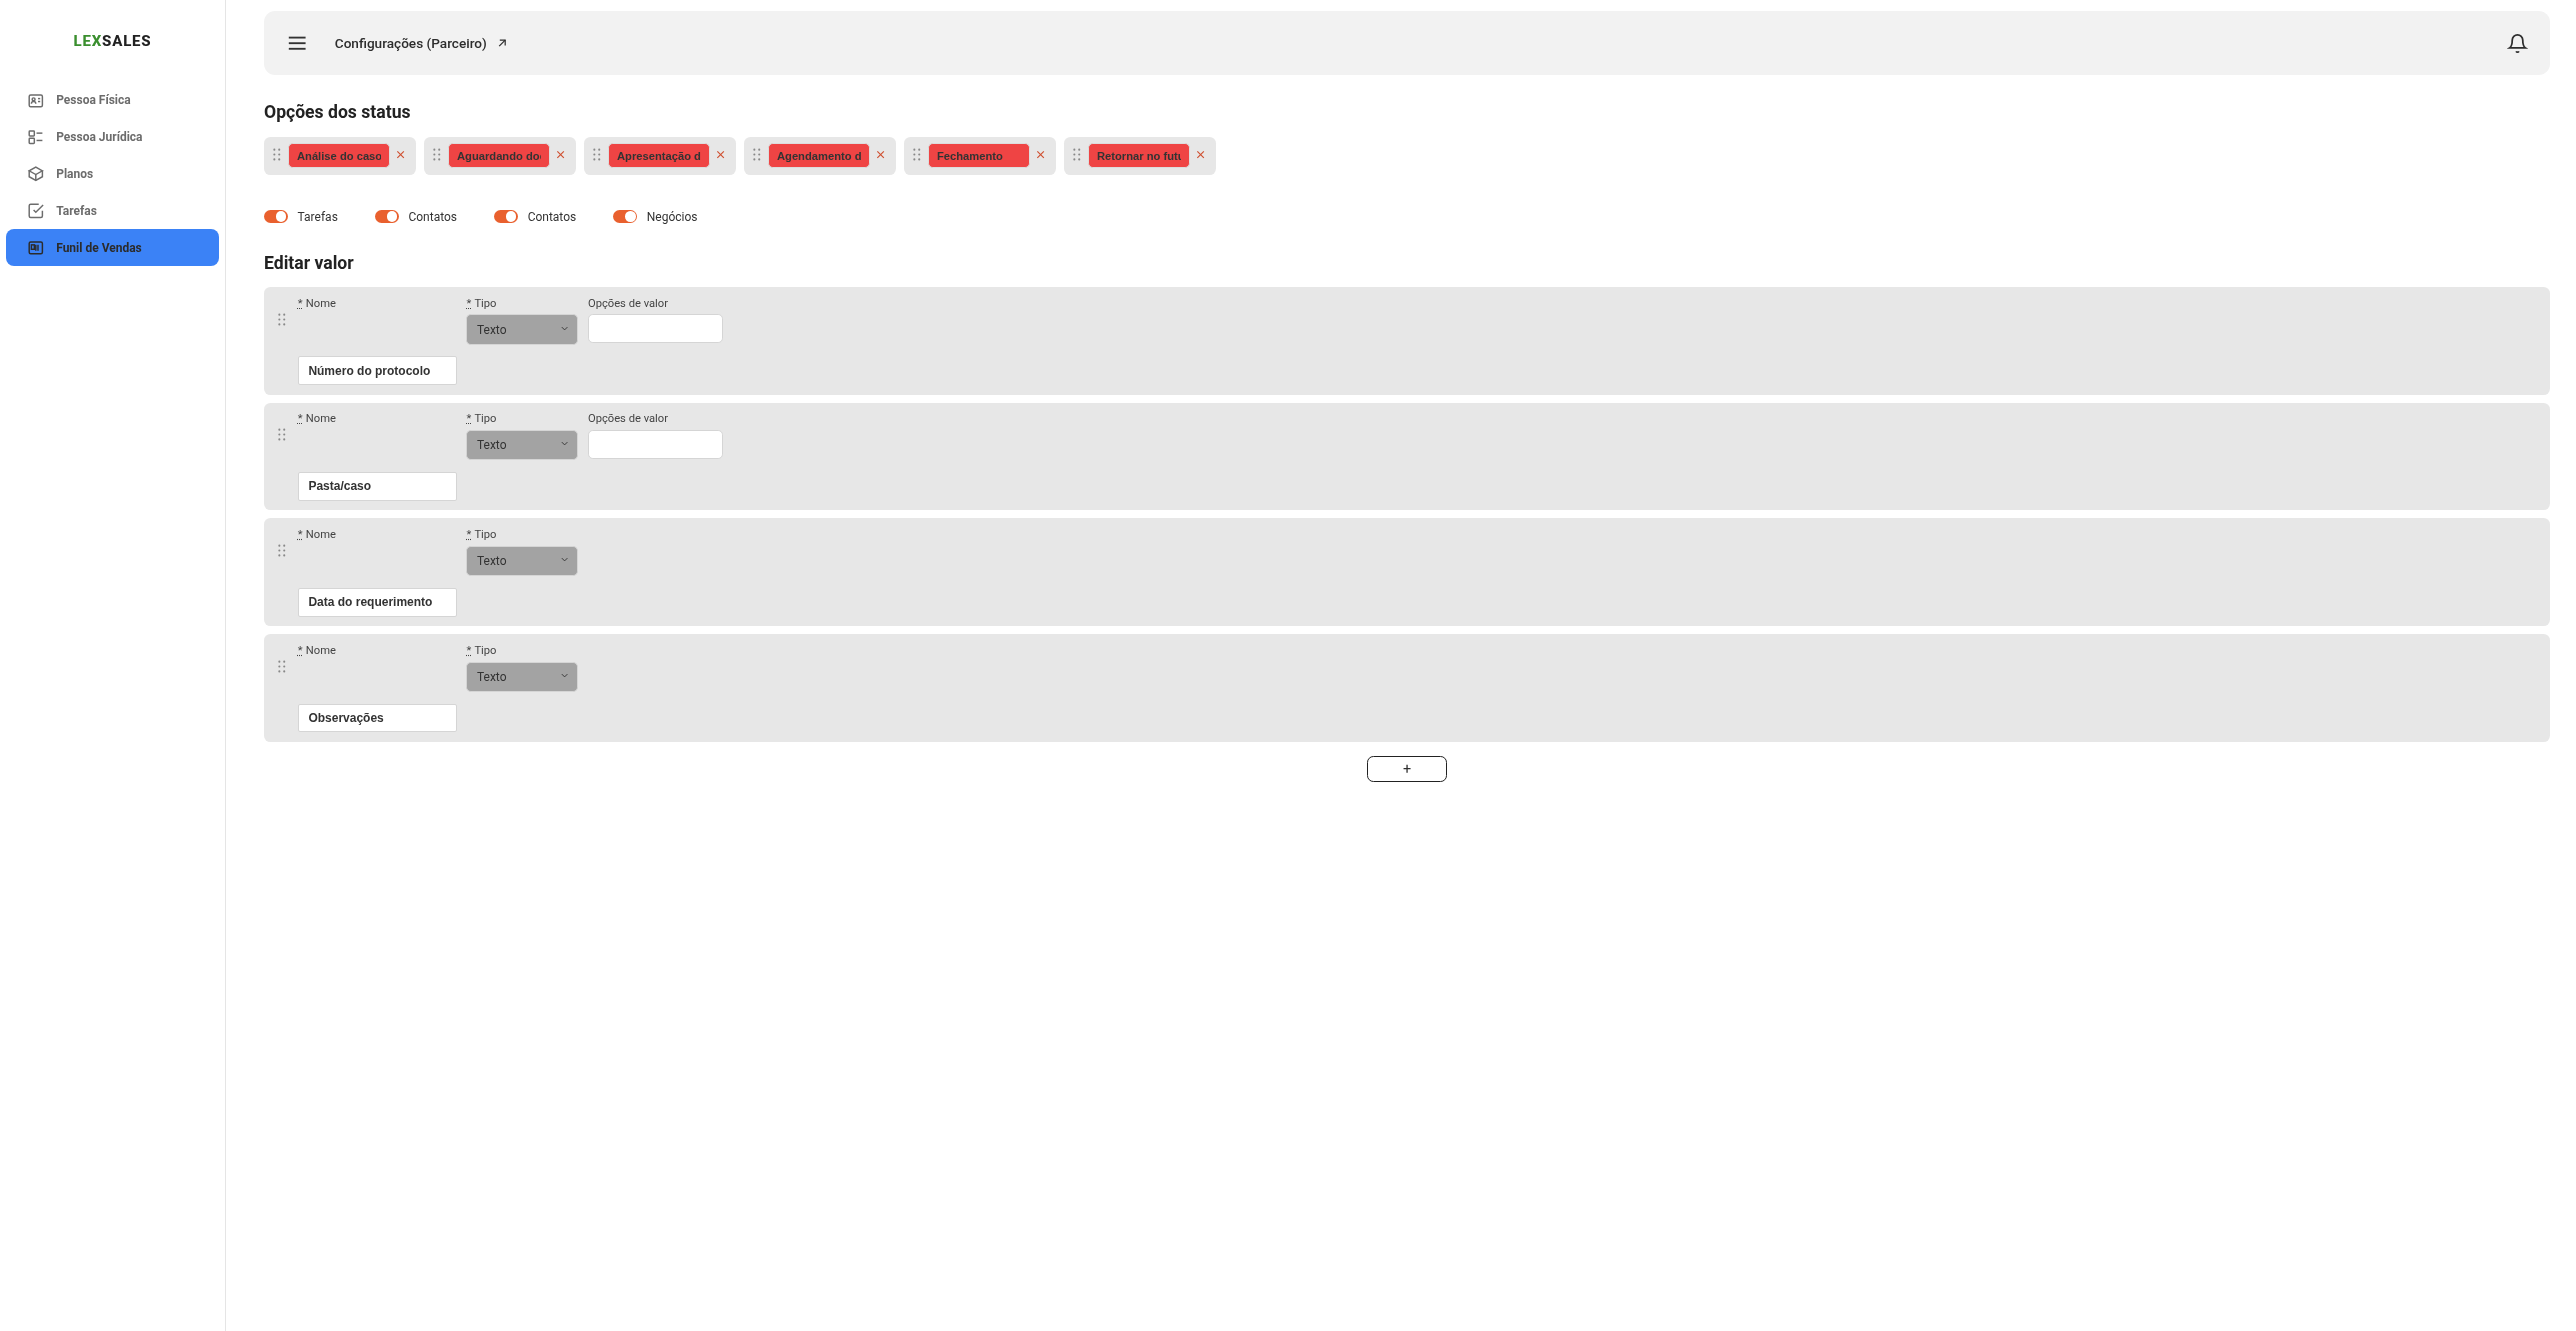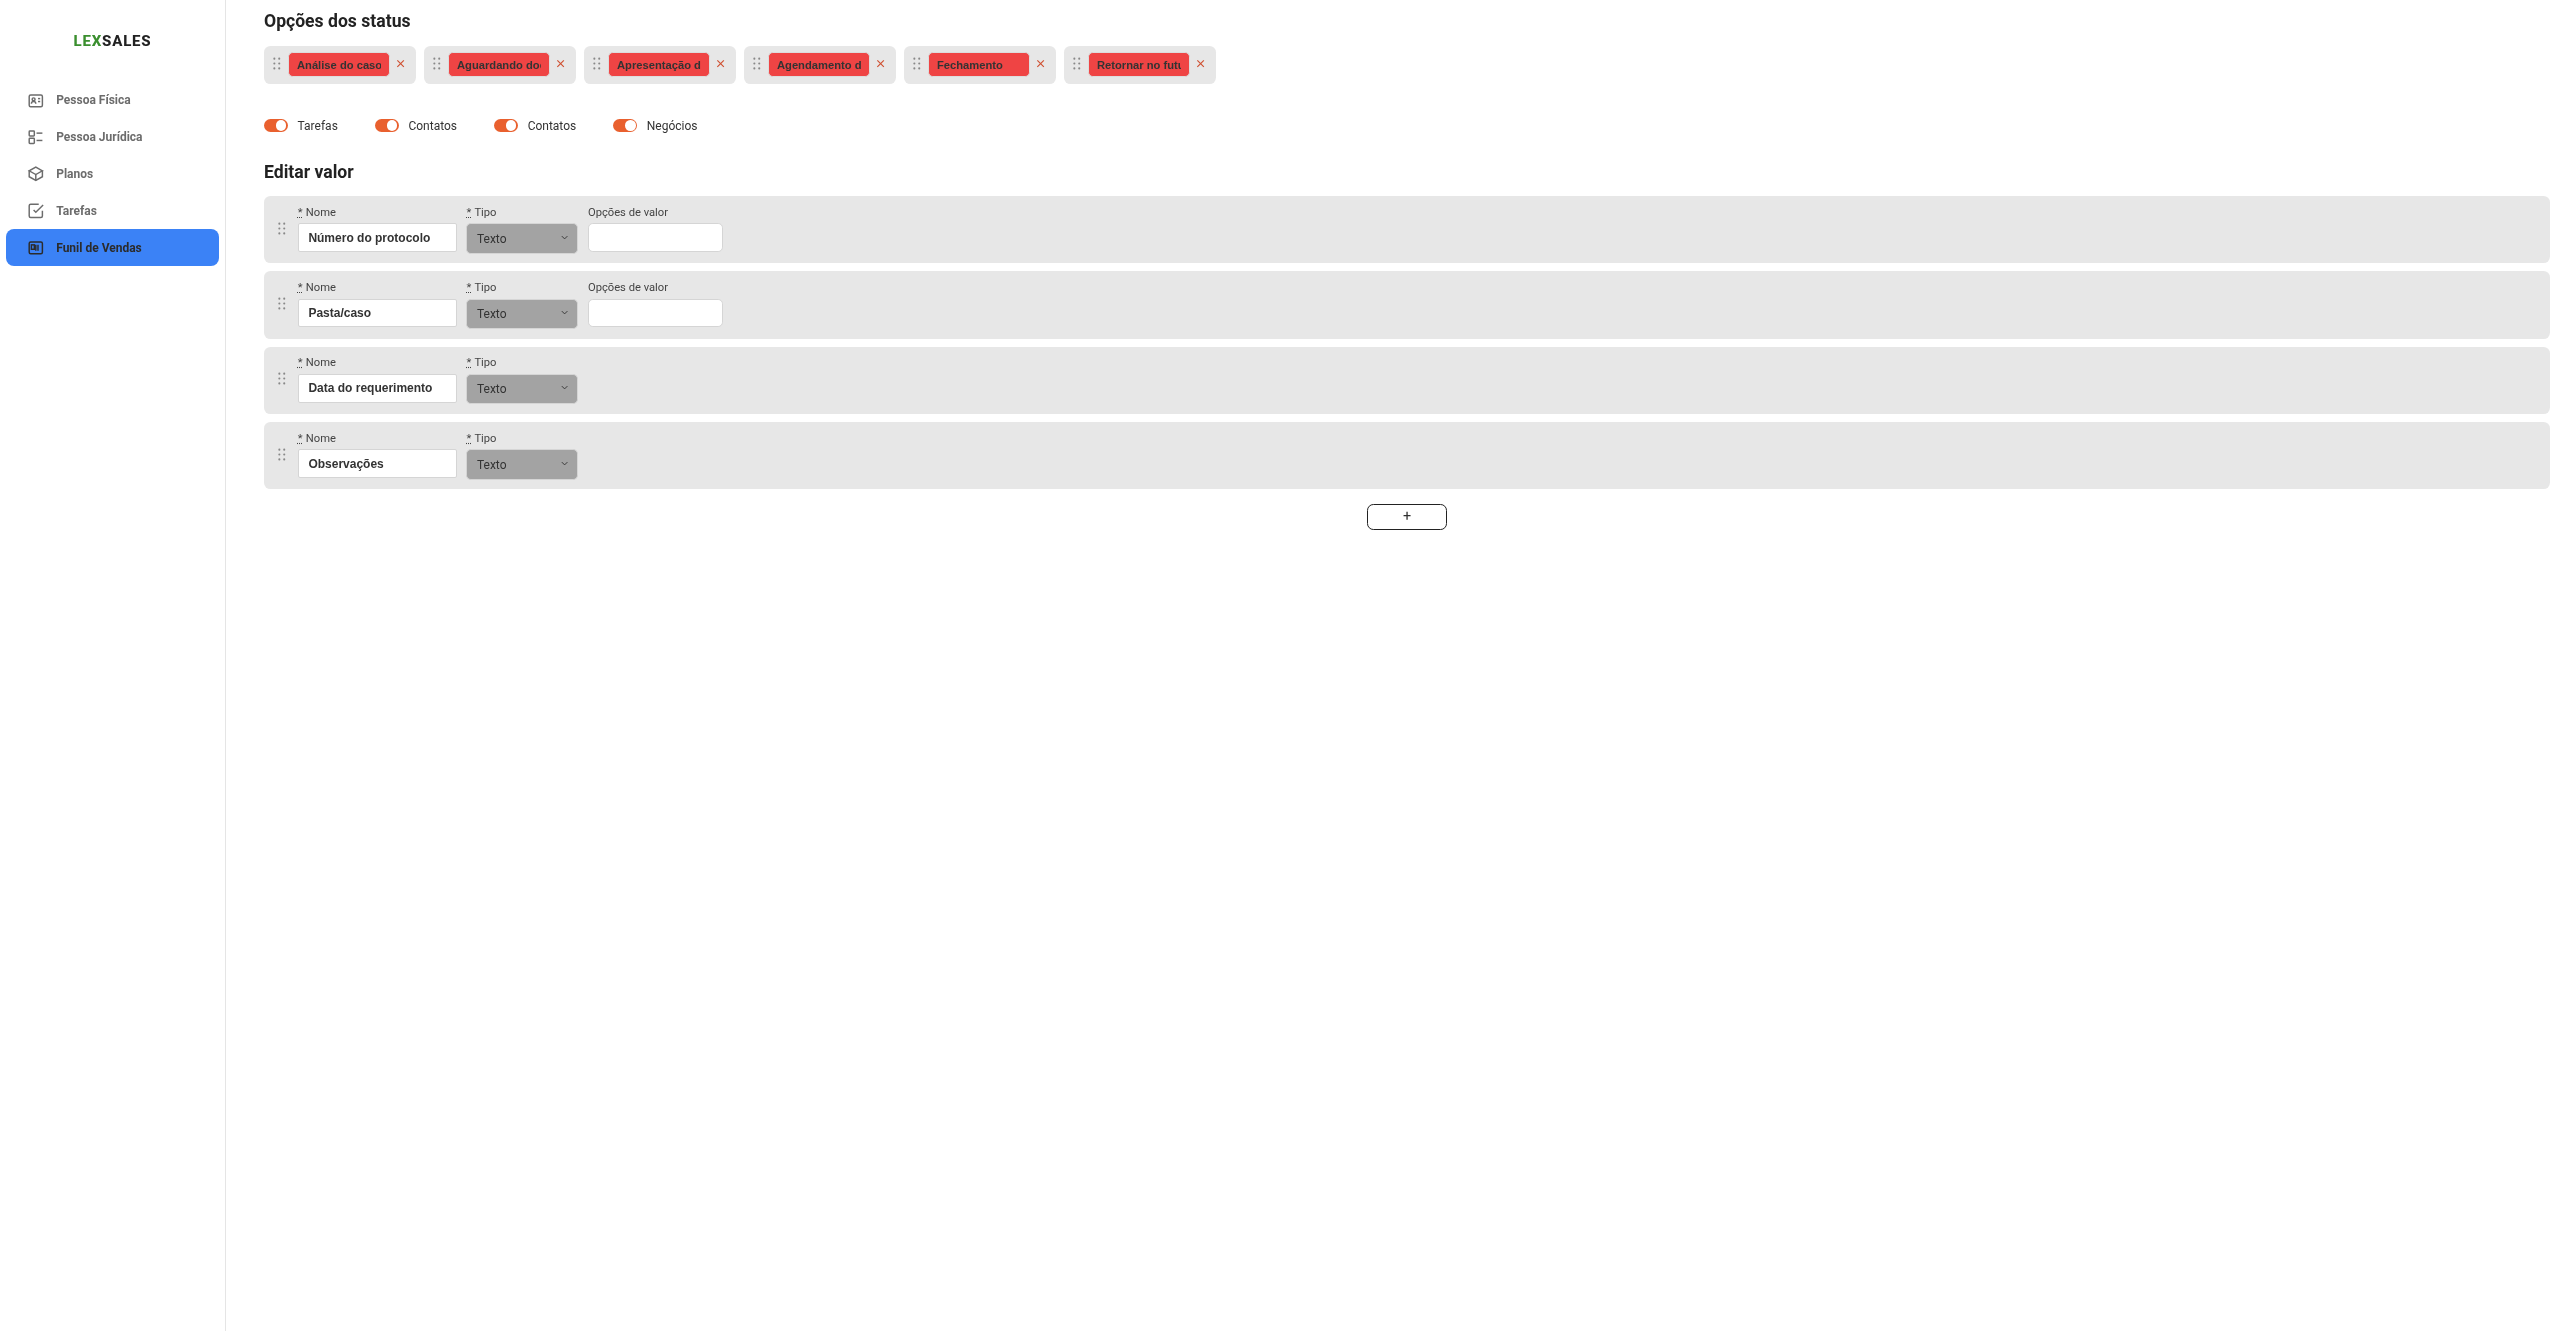--- a/index.html
+++ b/index.html
@@ -206,20 +206,21 @@
   }
   .text-input {
     background: #fff;
     border: 0.8px solid #d5d5d5;
     border-radius: 2px;
     padding: 6.4px 9.6px;
     font-size: 12px;
     font-weight: 700;
     color: #333;
     width: 159px;
+    margin-top: 42px;
   }
   .select-wrap {
     position: relative;
     width: 112px;
   }
   .select-input {
     background: #a3a3a3;
     border: 0.8px solid #d5d5d5;
     border-radius: 4.8px;
     padding: 7.2px 24px 7.2px 9.6px;
@@ -337,20 +338,37 @@
               <line x1="12" y1="8" x2="12" y2="16"></line>
               <line x1="15" y1="8" x2="15" y2="16"></line>
             </svg>
           </span>
           <span>Funil de Vendas</span>
         </div>
       </div>
   </div>
 
   <div class="main">
+    <div class="topbar">
+      <svg class="menu-icon" viewBox="0 0 24 24" fill="none" stroke="currentColor" stroke-width="2">
+        <line x1="3" y1="6" x2="21" y2="6"></line>
+          <line x1="3" y1="12" x2="21" y2="12"></line>
+          <line x1="3" y1="18" x2="21" y2="18"></line>
+      </svg>
+      <span class="page-title">Configurações (Parceiro)</span>
+      <svg class="ext-link-icon" viewBox="0 0 24 24" fill="none" stroke="currentColor" stroke-width="2">
+        <path d="M7 17L17 7"></path>
+          <path d="M8 7h9v9"></path>
+      </svg>
+      <div class="topbar-spacer"></div>
+      <svg class="bell-icon" viewBox="0 0 24 24" fill="none" stroke="currentColor" stroke-width="2">
+        <path d="M18 8a6 6 0 0 0-12 0c0 7-3 9-3 9h18s-3-2-3-9"></path>
+          <path d="M13.7 21a2 2 0 0 1-3.4 0"></path>
+      </svg>
+    </div>
 
     <h2 class="section-title">Opções dos status</h2>
     <div class="status-row" id="status-row">
         <div class="status-pill">
           <span class="drag-handle"><svg viewBox="0 0 10 16" width="9.6" height="13" fill="currentColor">
               <circle cx="2" cy="2" r="1.3"></circle>
               <circle cx="8" cy="2" r="1.3"></circle>
               <circle cx="2" cy="8" r="1.3"></circle>
               <circle cx="8" cy="8" r="1.3"></circle>
               <circle cx="2" cy="14" r="1.3"></circle>

